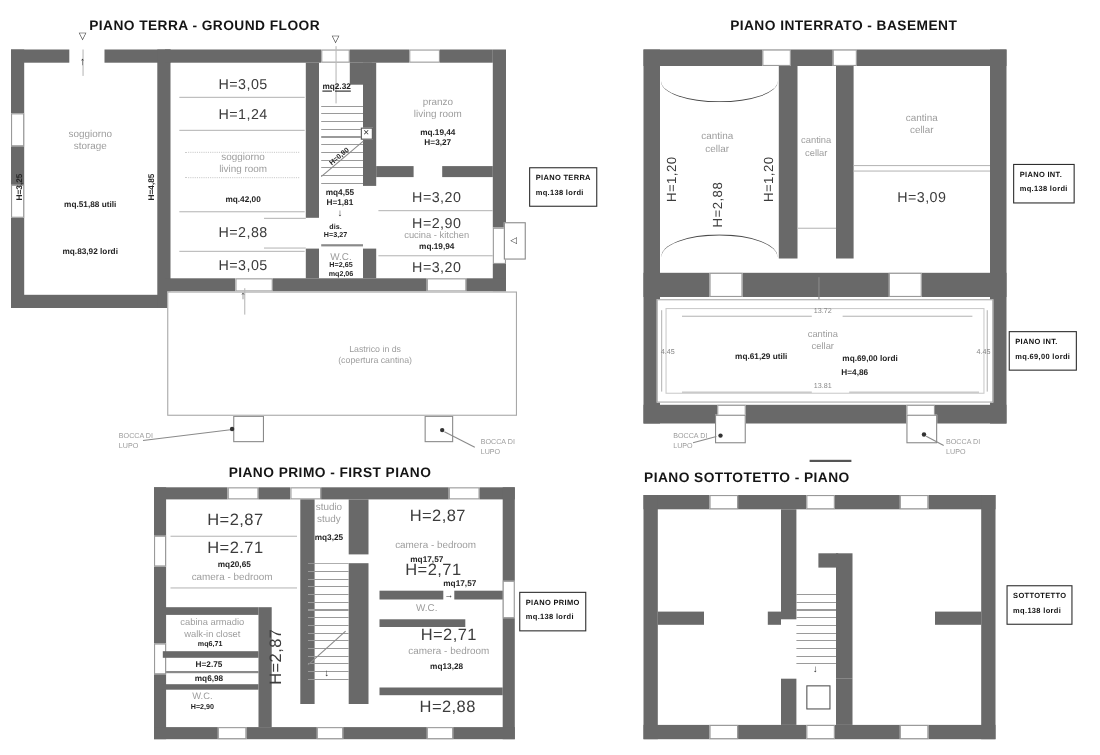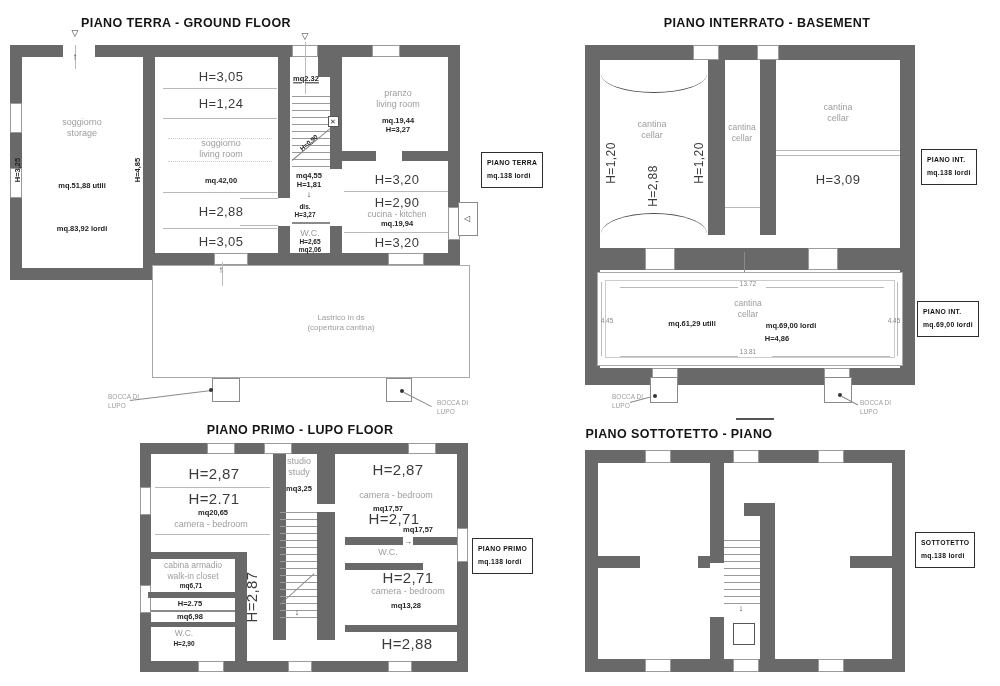--- a/index.html
+++ b/index.html
@@ -214,21 +214,21 @@
 LUPO</div>
     <div class="lbl tiny la" style="left:860px;top:407px;">BOCCA DI
 LUPO</div>
     <div class="tag" style="left:921px;top:149px;">PIANO INT.
 mq.138  lordi</div>
     <div class="tag" style="left:917px;top:301px;">PIANO INT.
 mq.69,00  lordi</div>
   </div>
 
   <div>
-    <div class="title" style="left:300px;top:430px;">PIANO PRIMO - LUPO FLOOR</div>
+    <div class="title" style="left:300px;top:430px;">PIANO PRIMO - FIRST PIANO</div>
 
     <div class="w" style="left:140px;top:443px;width:67px;height:11px;"></div>
     <div class="win" style="left:207px;top:443px;width:28px;height:11px;"></div>
     <div class="w" style="left:235px;top:443px;width:29px;height:11px;"></div>
     <div class="win" style="left:264px;top:443px;width:28px;height:11px;"></div>
     <div class="w" style="left:292px;top:443px;width:116px;height:11px;"></div>
     <div class="win" style="left:408px;top:443px;width:28px;height:11px;"></div>
     <div class="w" style="left:436px;top:443px;width:32px;height:11px;"></div>
     <div class="w" style="left:140px;top:443px;width:11px;height:229px;"></div>
     <div class="win" style="left:140px;top:487px;width:11px;height:28px;"></div>

